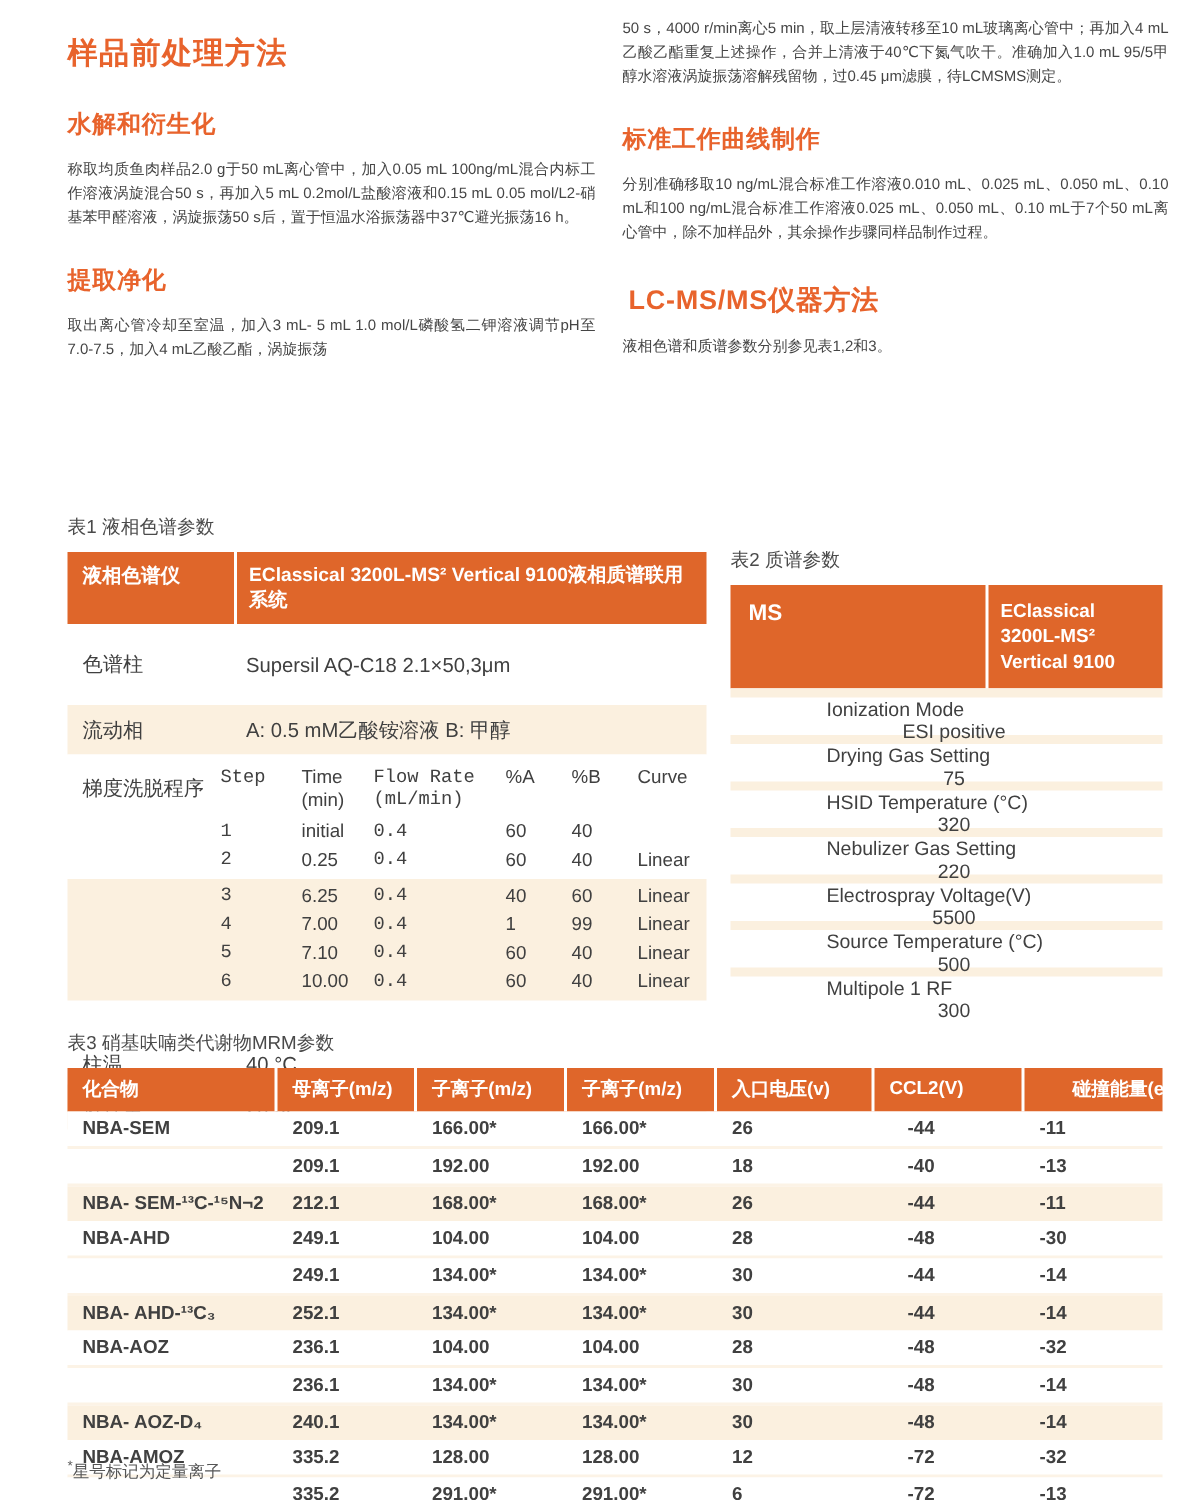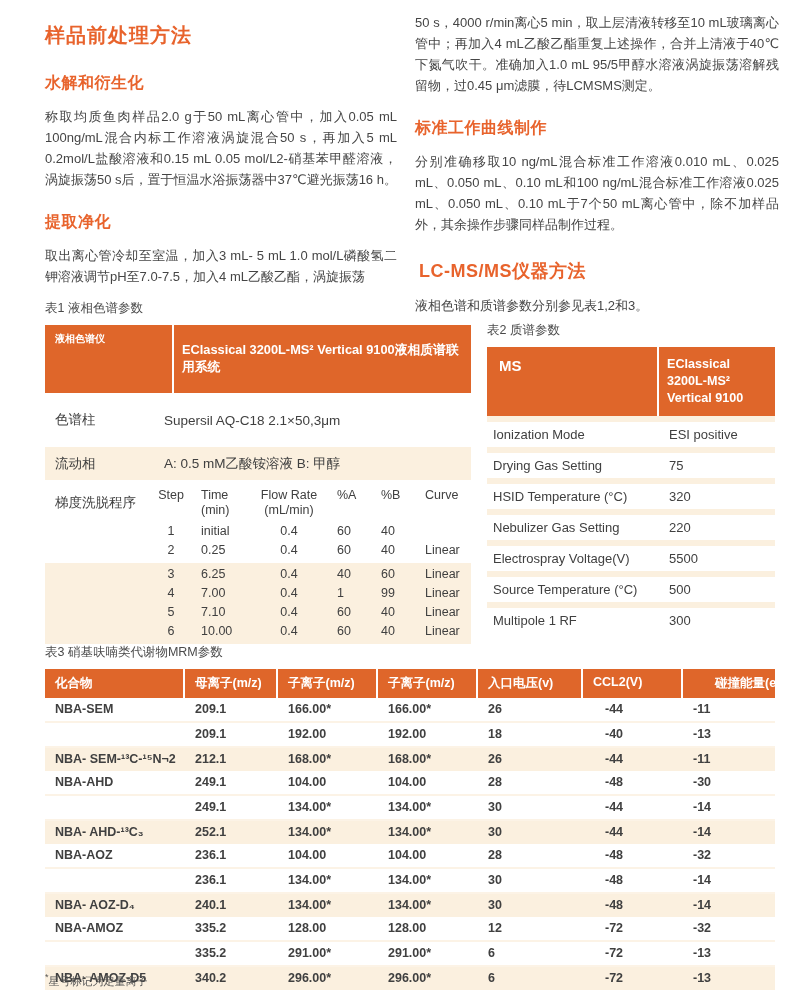--- a/index.html
+++ b/index.html
@@ -18,59 +18,59 @@
   }
   .page{position:relative;width:800px;height:1000px;background:#fff;}
 
   
   .col-left{position:absolute;left:45px;top:22px;width:352px;}
   .col-right{position:absolute;left:415px;top:12px;width:364px;}
   .h1{color:var(--accent);font-size:20px;font-weight:bold;letter-spacing:1px;margin-bottom:24px;}
   .h2{color:var(--accent);font-size:16px;font-weight:bold;letter-spacing:0.5px;margin:22px 0 12px 0;}
   .h2.first{margin-top:0;}
   .h3{color:var(--accent);font-size:18px;font-weight:bold;letter-spacing:0.5px;margin:24px 0 12px 4px;}
-  .para{font-size:13px;line-height:1.62;text-align:justify;color:var(--text);}
-
-  
-  .caption{font-size:12.5px;color:#4a4a4a;margin-bottom:8px;}
+  .para{font-size:10px;line-height:1.62;text-align:justify;color:var(--text);}
+
+  
+  .caption{font-size:12.5px;color:#4a4a4a;margin-bottom:8px;margin-top:43px;}
   .footnote{position:absolute;left:45px;top:972px;font-size:11px;color:#555;}
   .footnote sup{font-size:9px;}
 
   
   .region-t1{position:absolute;left:45px;top:300px;width:426px;}
   .t1{width:426px;font-size:13.5px;color:var(--tabletext);}
   .t1-hdr{display:flex;background:var(--thead);color:#fff;}
-  .t1-hlab{width:129px;padding:7px 10px;font-weight:bold;font-size:10px;border-right:2px solid #fff;}
-  .t1-hval{flex:1;padding:17px 8px;font-weight:600;font-size:12.8px;}
+  .t1-hlab{width:113px;padding:7px 10px;font-weight:bold;font-size:13px;border-right:2px solid #fff;}
+  .t1-hval{flex:1;padding:7px 8px;font-weight:600;font-size:12.8px;}
   .t1-row{display:flex;align-items:center;}
   .t1-lab{width:113px;padding:0 10px;}
   .t1-val{flex:1;padding:0 6px;}
   .row-chrom{height:54px;}
   .row-mobile{height:33px;}
   .row-coltemp{height:27px;margin-top:29px;}
   .row-inject{height:30px;}
   .white{background:#fff;}
   .cream{background:var(--cream);}
   .t1-grad{display:grid;grid-template-columns:102px 48px 54px 80px 44px 46px 1fr;padding:2px 0 3px 0;}
   .t1-gradlab{grid-column:1;grid-row:1 / span 3;padding:12px 0 0 10px;font-size:13.5px;}
   .t1-gradlab2{grid-column:1;grid-row:1 / span 4;}
   .gc{font-size:12.5px;color:var(--tabletext);line-height:19px;}
   .gh{line-height:15px;padding-top:6px;padding-bottom:4px;}
-  .a-c{text-align:center;}
+  .a-c{font-family:Liberation Mono, monospace;}
   .a-l6{padding-left:6px;}
   .a-l8{padding-left:8px;}
 
   
   .region-t2{position:absolute;left:487px;top:322px;width:288px;}
   .t2{width:288px;color:var(--tabletext);}
   .t2-hdr{display:flex;background:var(--thead);color:#fff;}
   .t2-hlab{width:172px;padding:10px 12px 12px 12px;font-weight:bold;font-size:15px;border-right:2px solid #fff;}
   .t2-hval{flex:1;padding:9px 6px 9px 8px;font-weight:600;font-size:12.6px;line-height:1.35;}
   .t2-body{width:100%;}
-  .t2-row{display:flex;align-items:center;background:#fff;border-top:6px solid var(--cream);height:31px;}
+  .t2-row{display:flex;align-items:center;background:#fff;border-top:6px solid var(--cream);height:31px;flex-direction:column;}
   .t2-lab{width:172px;padding-left:6px;font-size:13px;}
   .t2-val{flex:1;padding-left:10px;font-size:13px;}
 
   
   .region-t3{position:absolute;left:45px;top:644px;width:730px;}
   .t3{width:730px;color:var(--tabletext);}
   .t3-hdr{display:grid;grid-template-columns:140px 93px 100px 100px 105px 100px 1fr;background:var(--thead);color:#fff;}
   .t3-hc{padding:6px 4px 6px 10px;font-weight:bold;font-size:12.5px;border-right:2px solid #fff;white-space:nowrap;}
   .t3-hc:last-child{border-right:none;padding-left:32px;}
   .t3-body{width:100%;font-weight:bold;}

